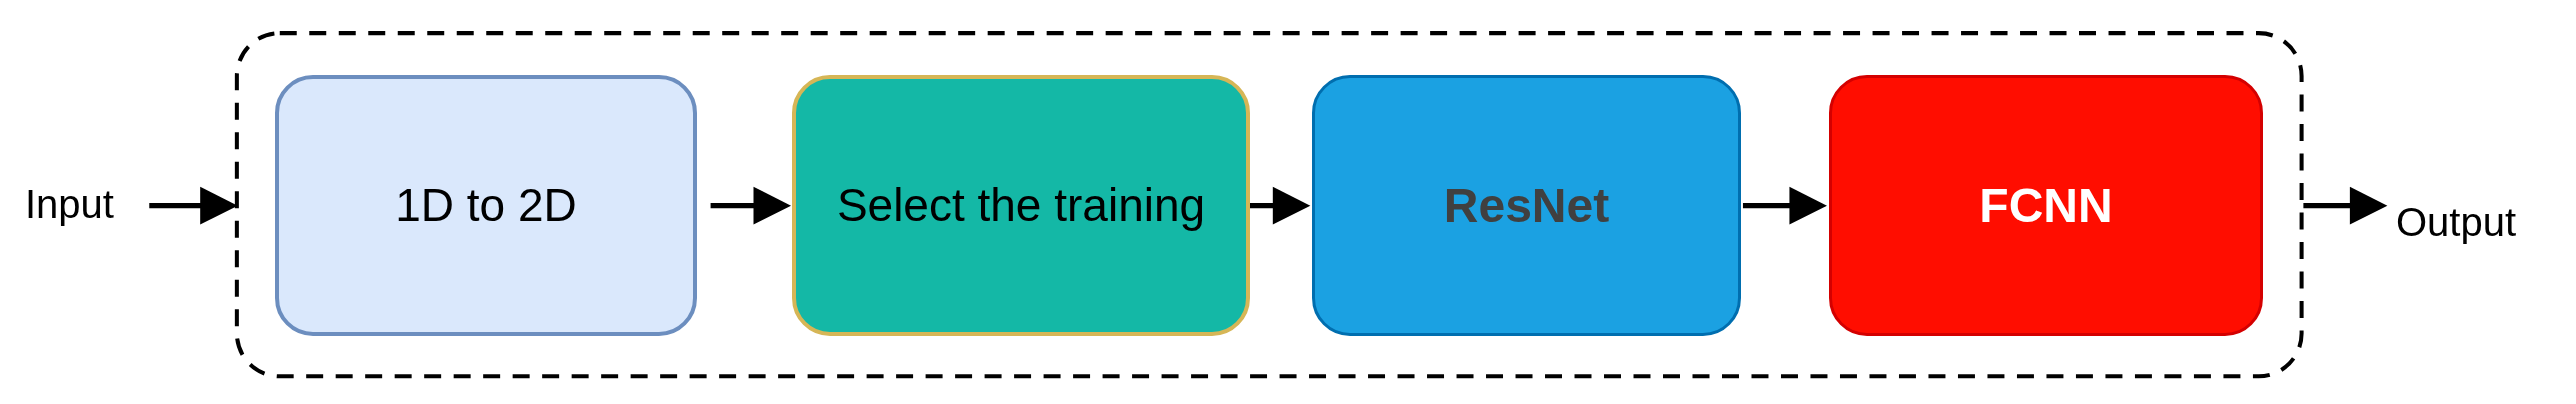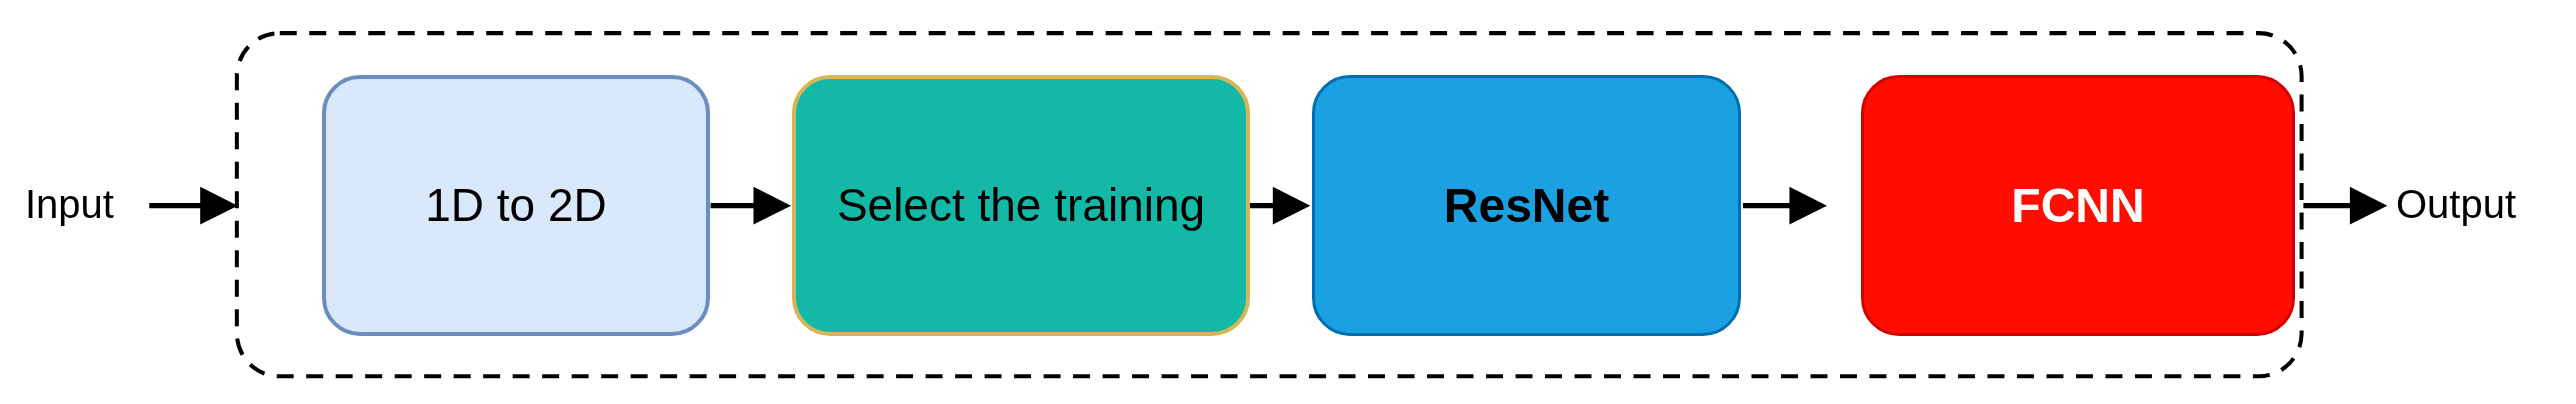--- a/index.html
+++ b/index.html
@@ -25,70 +25,68 @@
   .label {
     position: absolute;
     top: 175px;
     height: 59px;
     line-height: 59px;
     font-size: 40px;
     color: #000000;
     white-space: nowrap;
   }
   .label.input  { left: 25px; }
-  .label.output { left: 2396px; }
+  .label.output { left: 2396px; margin-top: 18px; }
   .box {
     position: absolute;
     top: 75px;
     height: 261px;
     box-sizing: border-box;
     border-radius: 38px;
     display: flex;
     flex-direction: column;
     align-items: center;
     justify-content: center;
     text-align: center;
     white-space: nowrap;
   }
   .box span { display: block; }
   .box1 {
-    left: 275px;  width: 388px;
+    left: 275px;  width: 422px;
     background: #dae8fc;
     border: 4.5px solid #6c8ebf;
     color: #000000;
     font-size: 46px;
     line-height: 63px;
-    margin-left: 47px;
   }
   .box2 {
     left: 792px;  width: 458px;
     background: #14b8a6;
     border: 4.5px solid #d6b656;
     color: #000000;
     font-size: 46px;
     line-height: 63px;
   }
   .box3 {
     left: 1312px; width: 429px;
     background: #1ba1e2;
     border: 3.6px solid #006eaf;
-    color: #000000;
+    color: #404040;
     font-size: 48px;
     font-weight: bold;
     line-height: 64px;
   }
   .box4 {
     left: 1829px; width: 434px;
     background: #ff0d00;
     border: 3.6px solid #d40000;
     color: #ffffff;
     font-size: 48px;
     font-weight: bold;
     line-height: 64px;
-    margin-left: 32px;
   }
 </style>
 </head>
 <body>
 
 <div class="canvas">
 
   <svg class="wires" viewBox="0 0 2882 453" xmlns="http://www.w3.org/2000/svg">
 
     <rect x="265" y="37" width="2310" height="384" rx="48" ry="48" fill="none" stroke="#000000" stroke-width="4.5" stroke-dasharray="19 14"></rect>

